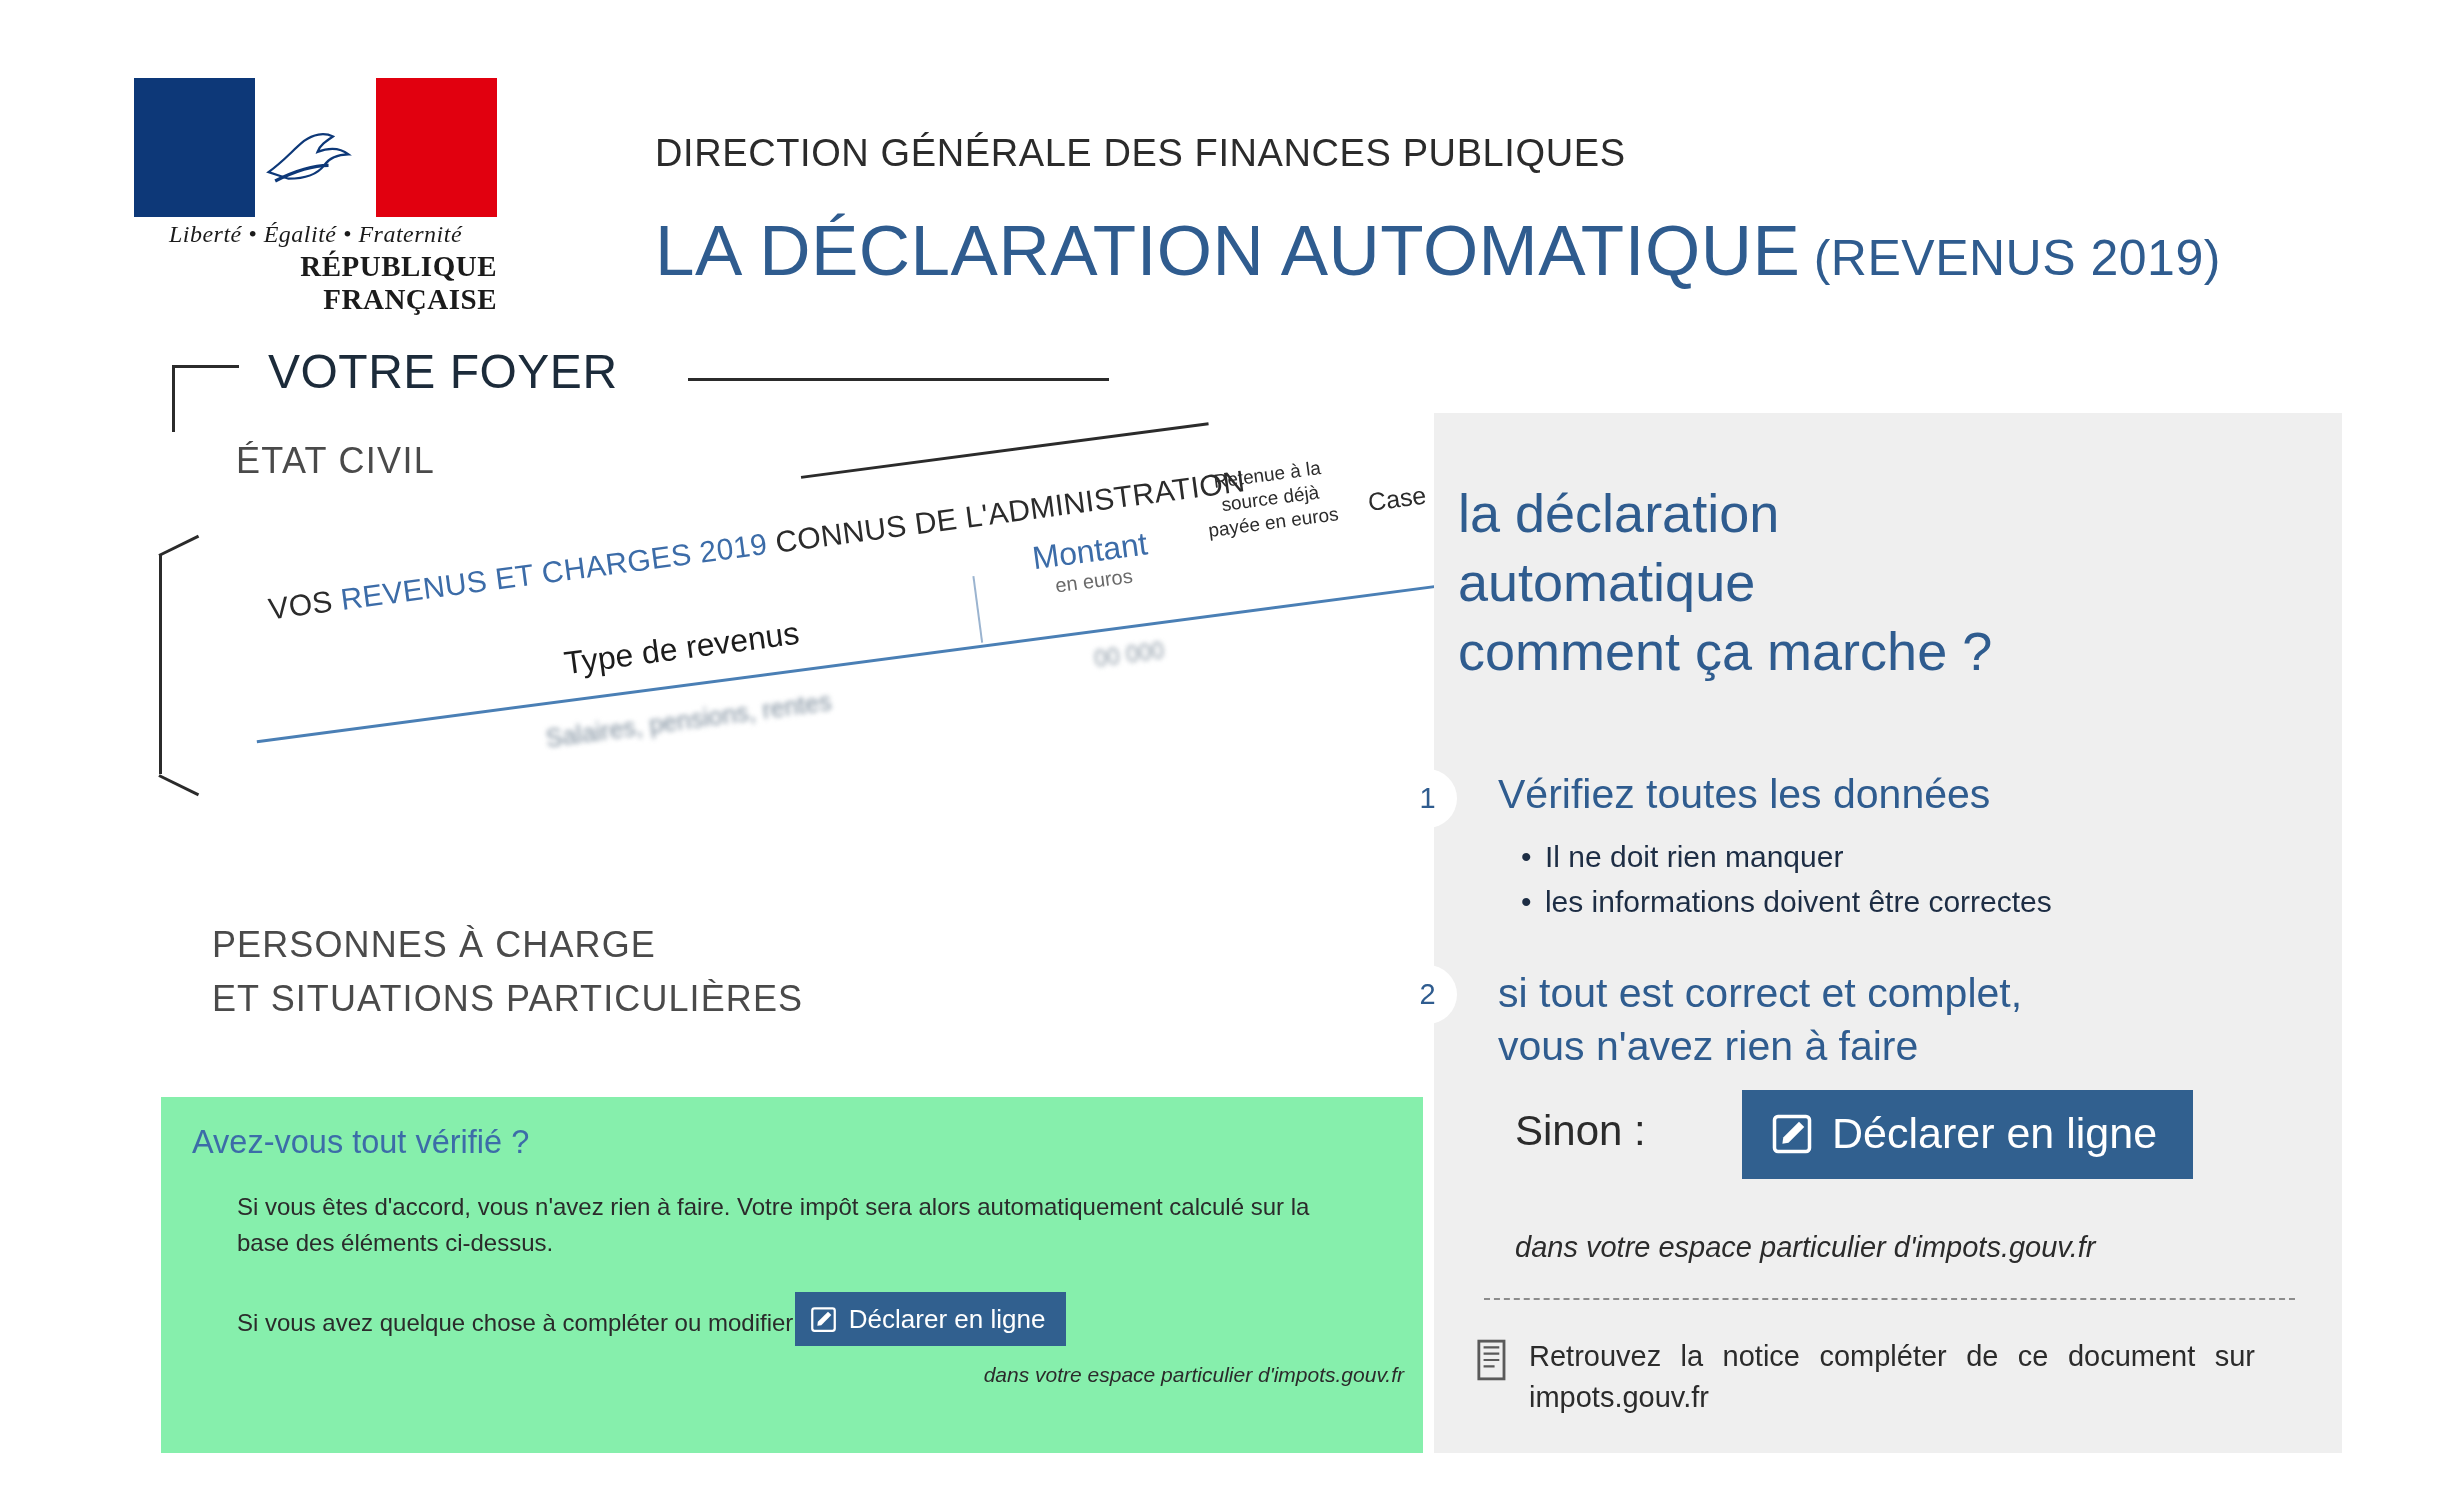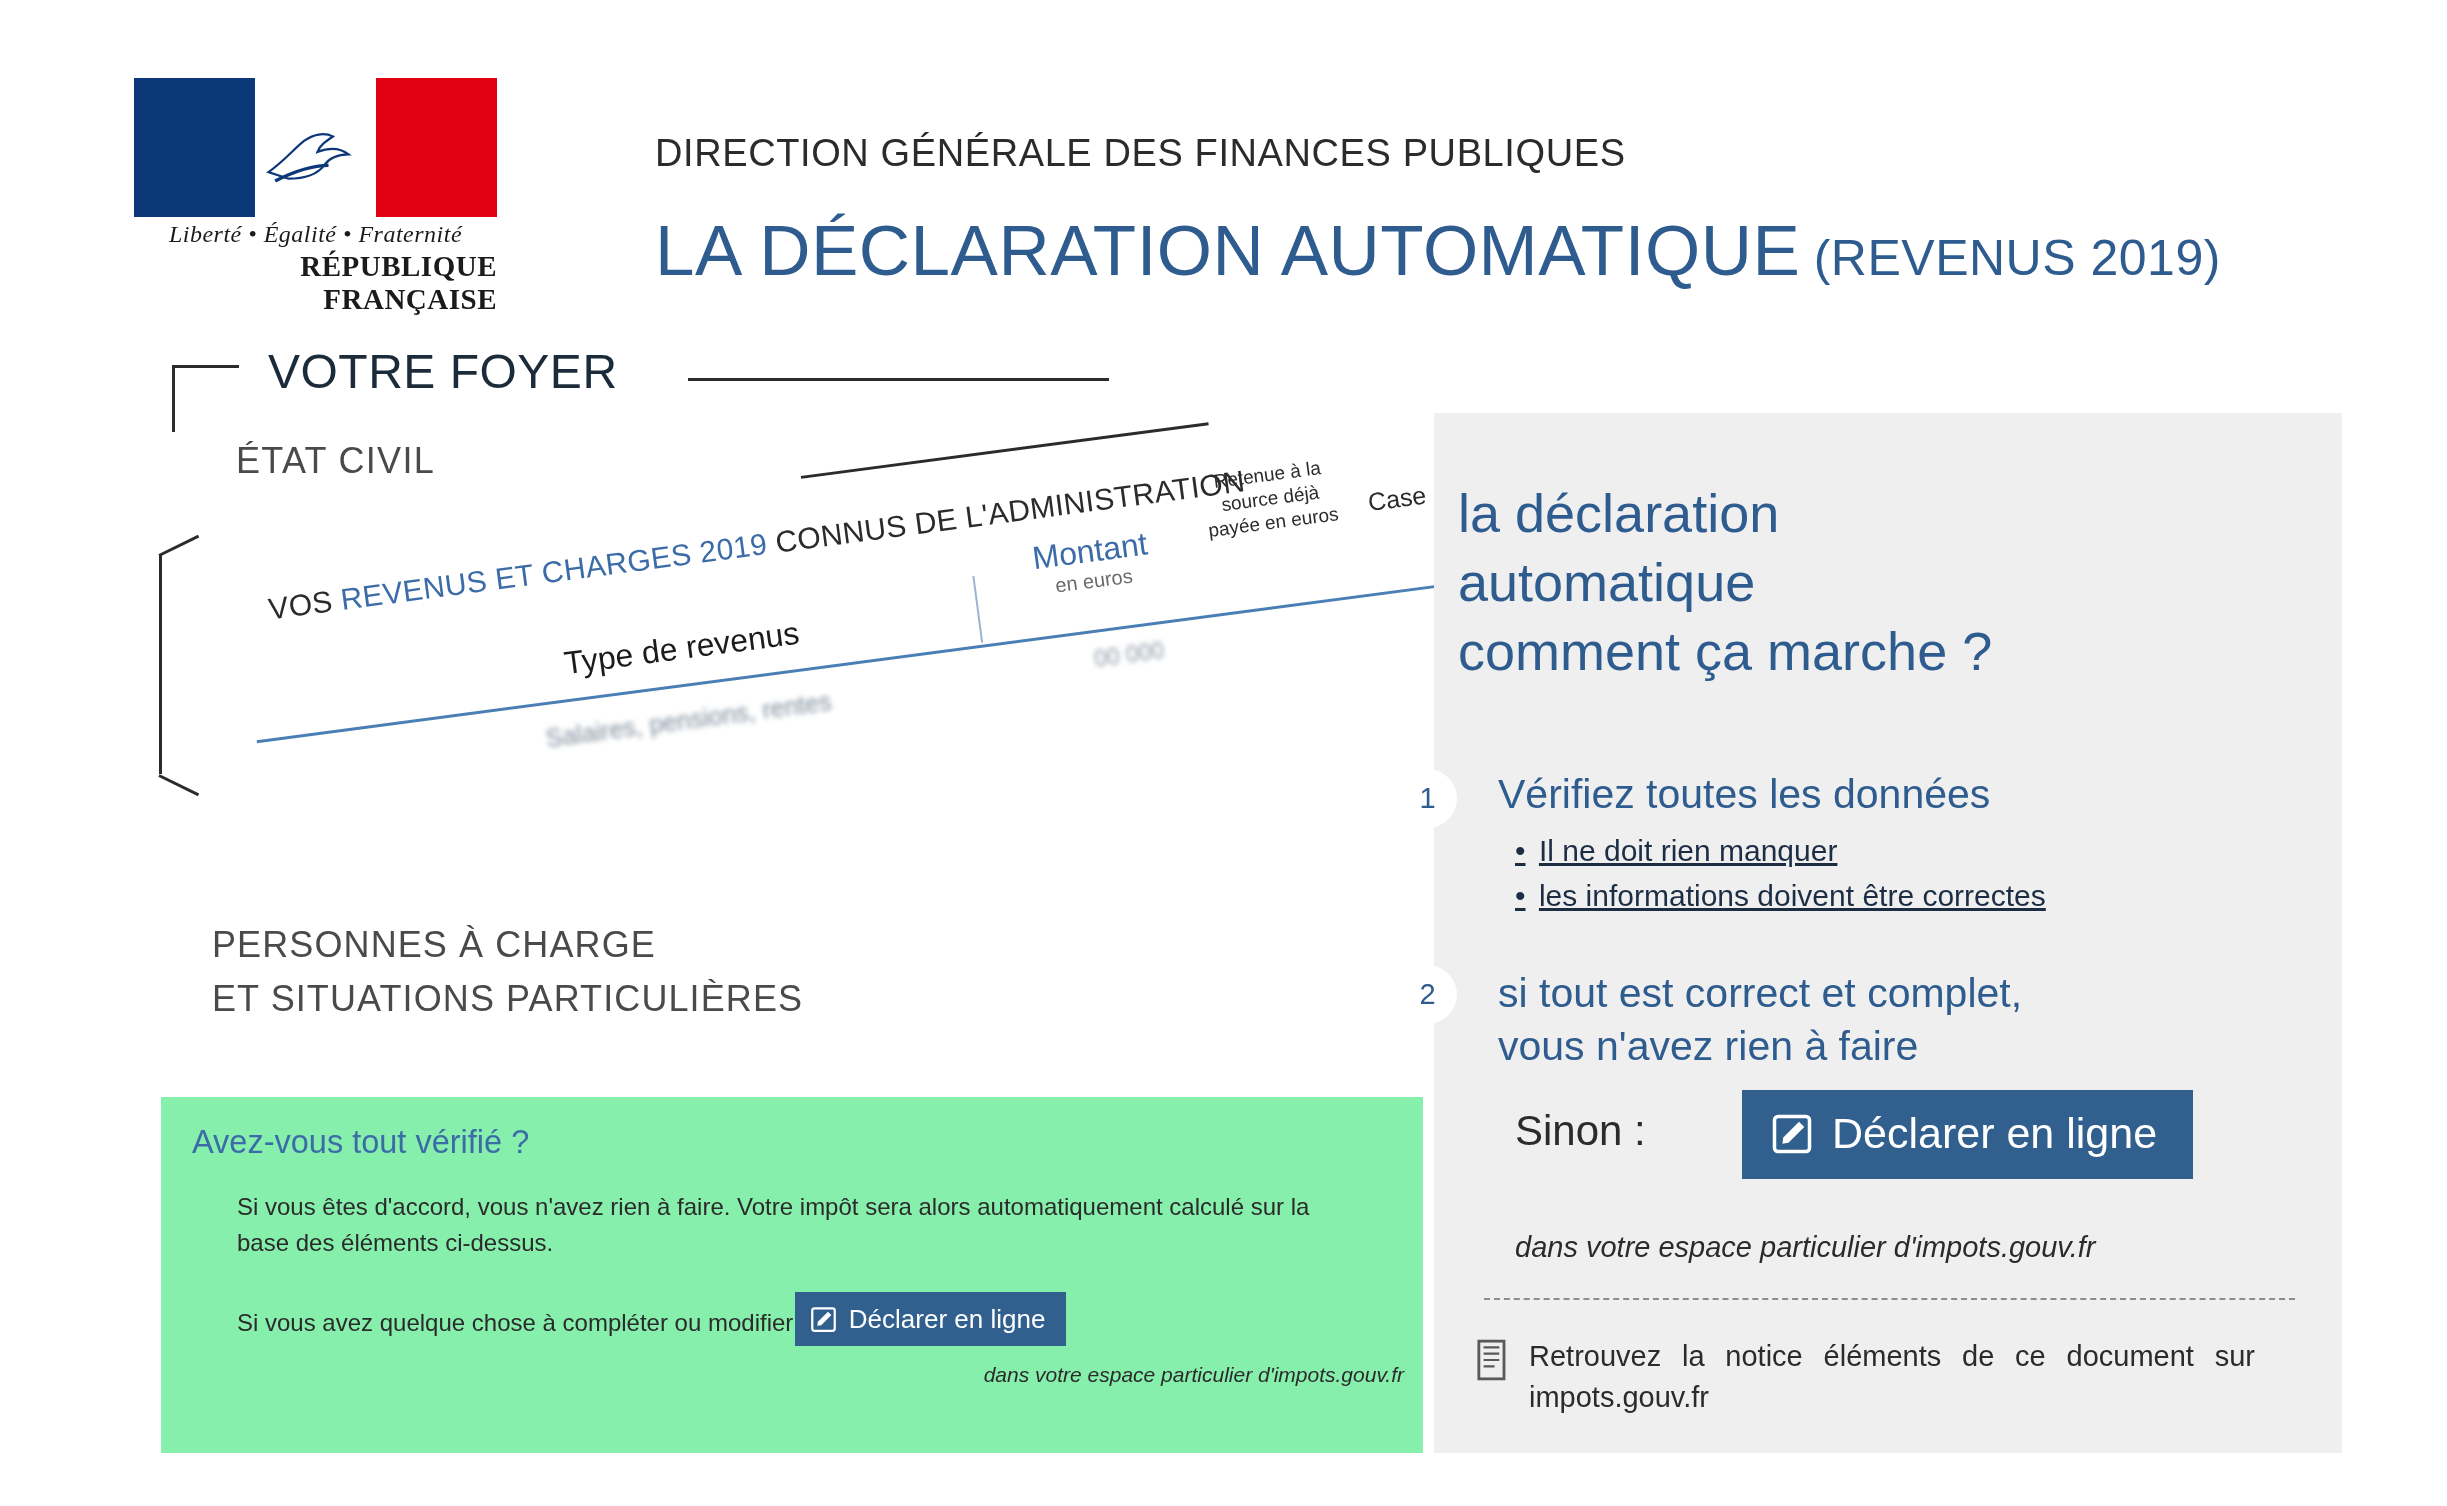--- a/index.html
+++ b/index.html
@@ -393,23 +393,22 @@
   }
   .step .head.two-line { line-height: 1.3; }
   .bullets {
     position: absolute;
     left: 117px;
     top: 59px;
     font-size: 30px;
     color: #1d2d44;
     line-height: 1.5;
     list-style: none;
-    margin: 0;
+    margin: 6px;
     padding: 0;
-    text-decoration: underline;
   }
   .bullets li::before {
     content: "•";
     margin-right: 13.4px;
   }
 
   .sinon {
     position: absolute;
     left: 1515px;
     top: 1107px;
@@ -580,14 +579,14 @@
 
 <div class="espace-note">dans votre espace particulier d'impots.gouv.fr</div>
 
 <div class="dashed"></div>
 
 <svg class="notice-icon" viewBox="0 0 24 28">
   <rect x="3" y="2" width="16" height="24" fill="none" stroke="#5a5a5a" stroke-width="1.8"></rect>
   <path d="M6 6 h10 M6 10 h10 M6 14 h10 M6 18 h7" stroke="#5a5a5a" stroke-width="1.4"></path>
 </svg>
 
-<div class="notice">Retrouvez la notice éléments de ce document sur impots.gouv.fr</div>
+<div class="notice">Retrouvez la notice compléter de ce document sur impots.gouv.fr</div>
 
 
 </body></html>

